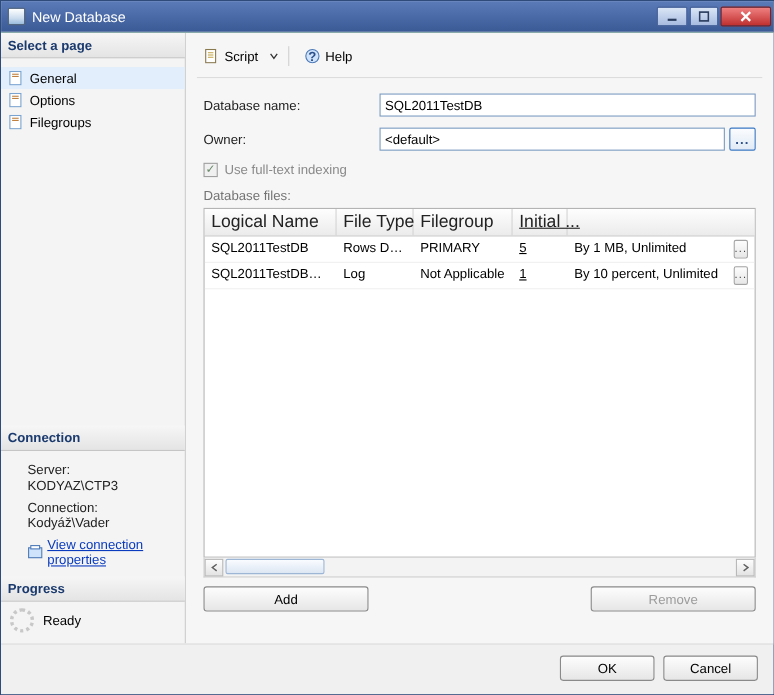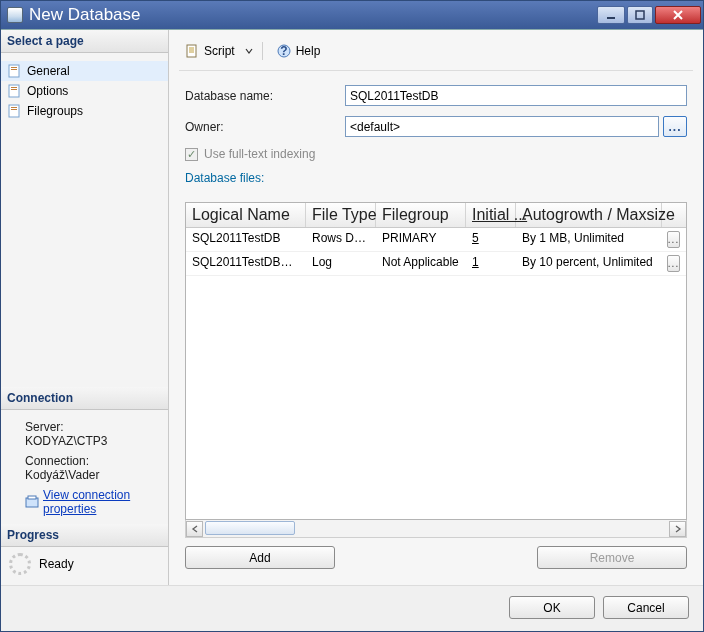--- a/index.html
+++ b/index.html
@@ -2,21 +2,21 @@
 <html><head>
 <meta charset="utf-8">
 <style>
 * { box-sizing: border-box; margin: 0; padding: 0; font-family: "Segoe UI", Tahoma, sans-serif; font-size: 12px; }
 body { background: #6b8dc4; width: 704px; height: 632px; overflow: hidden; }
 
 .window { width: 704px; height: 632px; background: #fff; border: 1px solid #2f4b7a; display: flex; flex-direction: column; }
 
 .titlebar { height: 28px; background: linear-gradient(#5a7ab8,#3a5a96); display: flex; align-items: center; padding: 0 2px 0 6px; color: #fff; }
 .titlebar .ticon { width: 16px; height: 16px; background: linear-gradient(#fff,#cde 60%,#9bd); border:1px solid #567; border-radius:2px; margin-right:6px; }
-.titlebar .title { flex:1; font-size:17px; }
+.titlebar .title { flex:1; font-size:13px; }
 .winbtn { width:28px; height:18px; margin-left:2px; background:linear-gradient(#dbe6f6,#a6bbe0); border:1px solid #4a659a; border-radius:2px; display:flex; align-items:center; justify-content:center; cursor:default; }
 .winbtn.max{ width:26px;}
 .winbtn.close{ width:46px; background:linear-gradient(#f08080,#c03030); border-color:#802020; }
 .winbtn svg{ display:block;}
 
 .body { flex:1; display:flex; background:#f0f0f0; border-top:1px solid #8aa; }
 
 .sidebar { width:180px; background:#f4f4f4; border-right:1px solid #c9c9c9; display:flex; flex-direction:column; }
 .panehdr { background:linear-gradient(#f6f6f6,#e4e4e4); border-bottom:1px solid #c5c5c5; padding:4px 6px; font-weight:bold; color:#1a3a6e; }
 .navlist { padding:8px 0; }
@@ -40,21 +40,21 @@
 
 .formarea{ padding:14px 6px 4px 6px; }
 .frow{ display:flex; align-items:center; margin-bottom:10px; }
 .flabel{ width:160px; color:#222; }
 .finput{ flex:1; height:21px; border:1px solid #7a9ac0; background:#fff; padding:2px 4px; font-size:12px;}
 .finput.owner{ margin-right:4px;}
 .browse{ width:24px; height:21px; border:1px solid #3a78c4; background:linear-gradient(#fbfcfe,#e0eaf6); border-radius:2px; display:flex; align-items:center; justify-content:center; cursor:default; color:#2a4f8a; font-weight:bold; letter-spacing:1px; }
 .chk-row{ display:flex; align-items:center; gap:6px; color:#8a8a8a; margin:4px 0 10px 0;}
 .chk{ width:13px; height:13px; border:1px solid #a0a0a0; background:#f0f0f0; display:inline-flex; align-items:center; justify-content:center;}
 .chk .mark{ color:#6a8a6a; font-size:11px; line-height:1;}
-.seclabel{ color:#0369a1; margin:4px 0 17px 0;}
+.seclabel{ color:#737373; margin:4px 0 4px 0;}
 
 .grid{ border:1px solid #b4b4b4; background:#fff; height:318px; overflow:hidden; display:flex; flex-direction:column;}
 .grid-head{ display:flex; background:linear-gradient(#fefefe,#ebebeb); border-bottom:1px solid #c9c9c9;}
 .grid-head .gh{ border-right:1px solid #d4d4d4; padding:3px 6px; font-size:16px; color:#222; white-space:nowrap;}
 .grid-body{ flex:1; overflow:auto;}
 .gr{ display:flex; border-bottom:1px solid #f0f0f0;}
 .gc{ padding:3px 6px; border-right:1px solid transparent; white-space:nowrap; overflow:hidden; text-overflow:ellipsis;}
 .c1{ width:120px;} .c2{ width:70px;} .c3{ width:90px;} .c4{ width:50px;text-decoration:underline;} .c5{ width:146px;}
 .gc.last{ width:24px; display:flex; align-items:center; justify-content:center;}
 .cellbtn{ width:20px; height:17px; border:1px solid #a4a4a4; background:linear-gradient(#fdfdfd,#e7e7e7); border-radius:2px; display:flex; align-items:center; justify-content:center; color:#444; cursor:default; font-size:10px; letter-spacing:1px;}
@@ -204,21 +204,20 @@
           <span>Use full-text indexing</span>
         </div>
         <div class="seclabel">Database files:</div>
 
         <div class="grid">
           <div class="grid-head">
             <div class="gh c1">Logical Name</div>
             <div class="gh c2">File Type</div>
             <div class="gh c3">Filegroup</div>
             <div class="gh c4">Initial ...</div>
-            <div class="gh c5">Autogrowth / Maxsize</div>
           </div>
           <div class="grid-body">
             <div class="gr">
               <div class="gc c1">SQL2011TestDB</div>
               <div class="gc c2">Rows Data</div>
               <div class="gc c3">PRIMARY</div>
               <div class="gc c4">5</div>
               <div class="gc c5">By 1 MB, Unlimited</div>
               <div class="gc last">
                   <div class="cellbtn">...</div>

